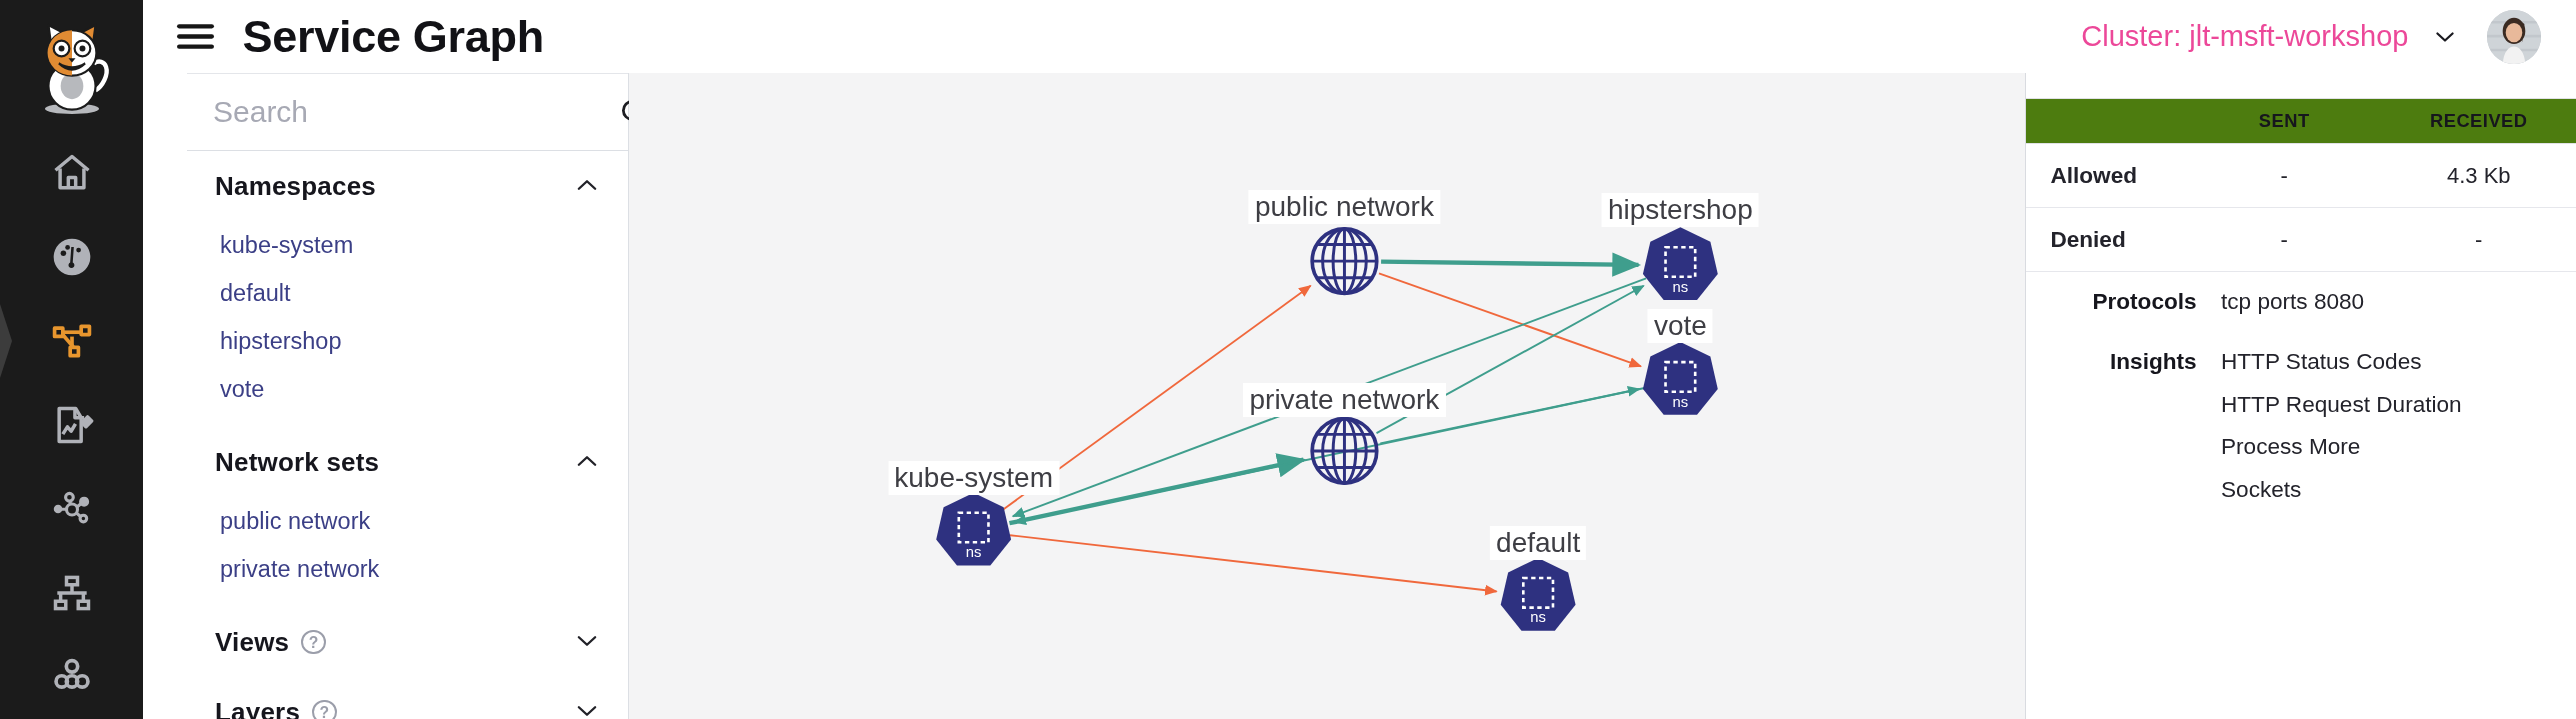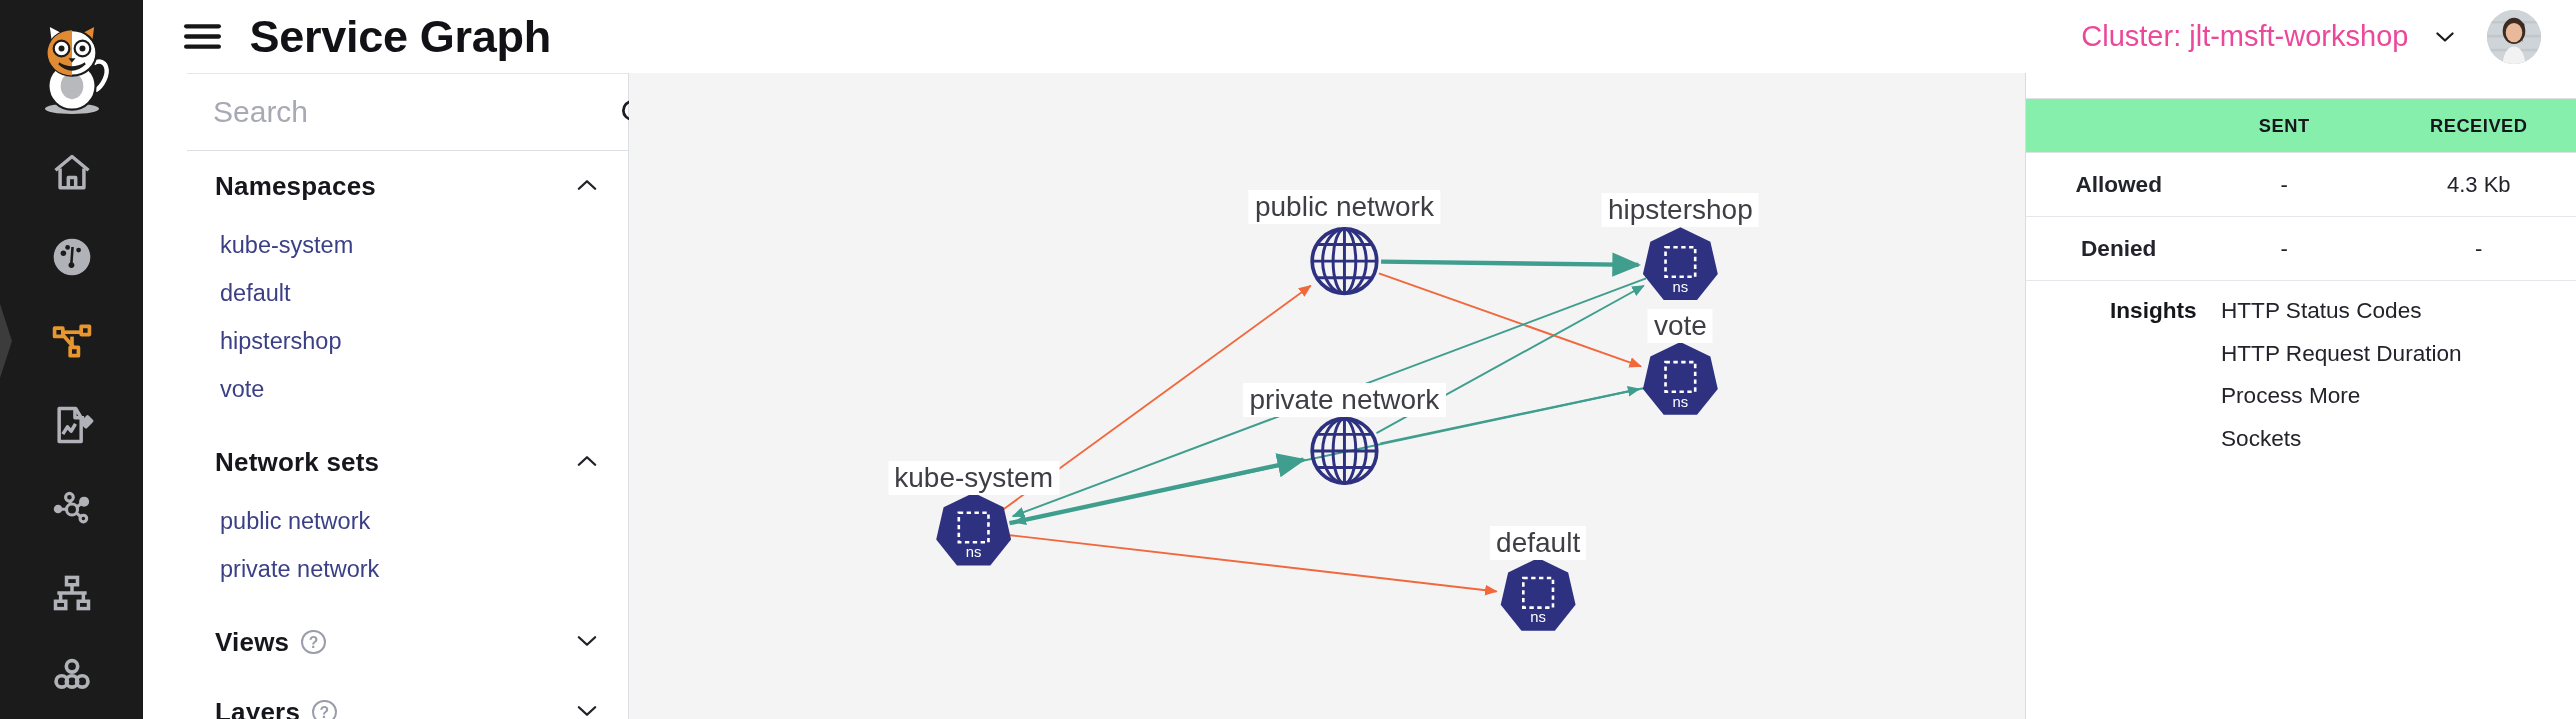--- a/index.html
+++ b/index.html
@@ -100,27 +100,27 @@
   }
   .det-head {
     height: 98px; flex: 0 0 98px;
     display: flex; align-items: center; gap: 15.7px; padding: 0 24.4px;
     font-size: 30px; color: #1c1c22;
   }
   .chev-expand { color: #1c1c22; font-size: 30px; cursor: pointer; line-height: 1; }
   .chev-mid { color: #2f8f82; font-size: 26px; }
   .det-table { width: 100%; border-collapse: collapse; table-layout: fixed; }
   .det-table th {
-    background: #86efac; font-size: 18.3px; font-weight: bold; color: #16161d;
-    letter-spacing: 0.5px; height: 54px; text-align: center;
+    background: #4d7c0f; font-size: 18.3px; font-weight: bold; color: #16161d;
+    letter-spacing: 0.5px; height: 45px; text-align: center;
     border-top: 0.9px solid #e0e1e6; border-bottom: 0.9px solid #e0e1e6;
   }
   .det-table th.lbl { width: 161px; }
   .det-table td { height: 64px; font-size: 22px; color: #23232b; text-align: center; border-bottom: 0.9px solid #e6e7ec; }
-  .det-table td.lbl { text-align: center; padding-left: 24.4px; font-weight: bold; font-size: 22.6px; }
+  .det-table td.lbl { text-align: left; padding-left: 24.4px; font-weight: bold; font-size: 22.6px; }
   .more-bar {
     height: 57px; background: #f3f3f4; display: flex; align-items: center;
     padding-left: 87px; font-size: 22.6px; font-weight: bold; color: #16161d;
     border-bottom: 0.9px solid #e0e1e6; cursor: pointer;
   }
   .kv { display: flex; padding: 17.4px 0 0 0; }
   .kv .k { width: 195px; text-align: right; padding-right: 24.4px; font-size: 22.6px; font-weight: bold; color: #16161d; }
   .kv .v { font-size: 22.6px; color: #23232b; }
   .kv .v div { padding-bottom: 16.5px; cursor: pointer; }
 </style>
@@ -428,33 +428,39 @@
         </tr>
         <tr>
           <td class="lbl">Denied</td>
           <td>-</td>
           <td>-</td>
         </tr>
       </tbody>
     </table>
 
 
+    <div class="kv">
+      <div class="k">Protocols</div>
+      <div class="v">
+        <div>tcp ports 8080</div>
+      </div>
+    </div>
 
     <div class="kv">
       <div class="k">Insights</div>
       <div class="v">
         <div>HTTP Status Codes</div>
         <div>HTTP Request Duration</div>
         <div>Process More</div>
         <div>Sockets</div>
       </div>
     </div>
   </div>
 
-  <div style="position:absolute;top:0;left:152px;right:0;height:73px;background:#fff;display:flex;align-items:center;padding:0 35px 0 26px;">
+  <div style="position:absolute;top:0;left:145px;right:0;height:73px;background:#fff;display:flex;align-items:center;padding:0 35px 0 26px;">
     <span style="cursor:pointer;display:flex;">
       <svg width="49" height="49" viewBox="0 0 24 24" stroke="#161616" stroke-width="2.1" stroke-linecap="round">
         <path d="M4 7h16"></path>
           <path d="M4 12h16"></path>
           <path d="M4 17h16"></path>
       </svg>
     </span>
     <span style="font-size:45px;font-weight:bold;color:#121216;margin-left:22.6px;letter-spacing:-0.3px;">Service Graph</span>
     <span style="flex:1"></span>
     <span style="font-size:29px;color:#ec4899;cursor:pointer;">Cluster: jlt-msft-workshop</span>

